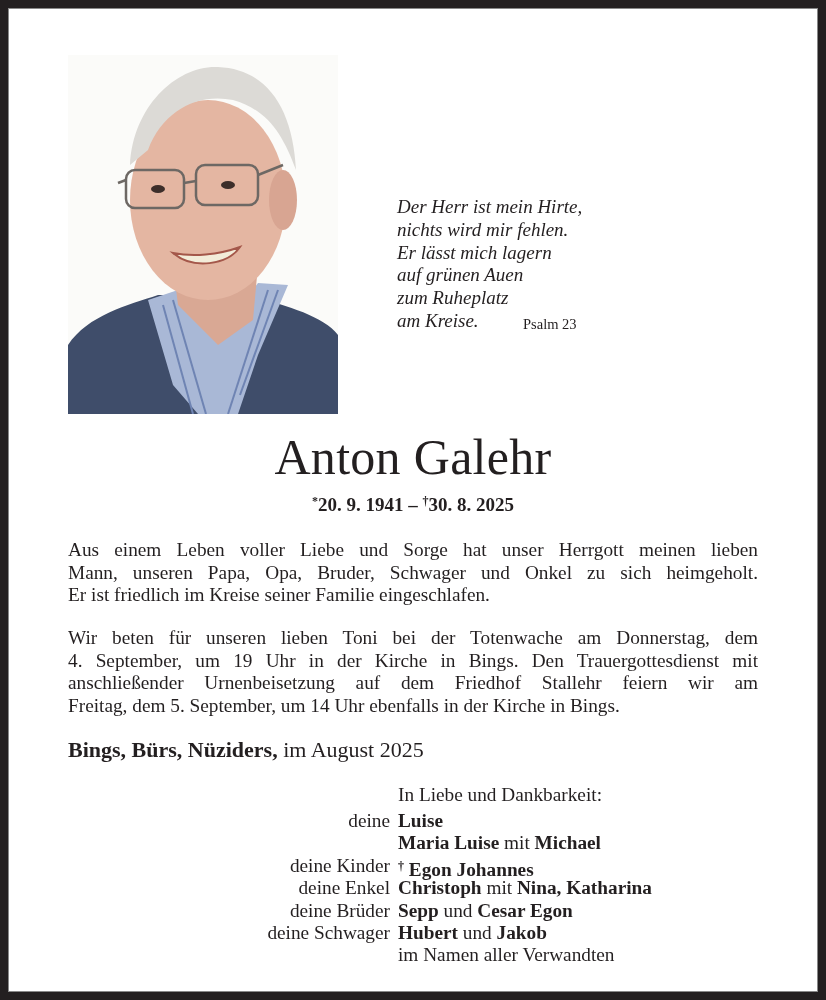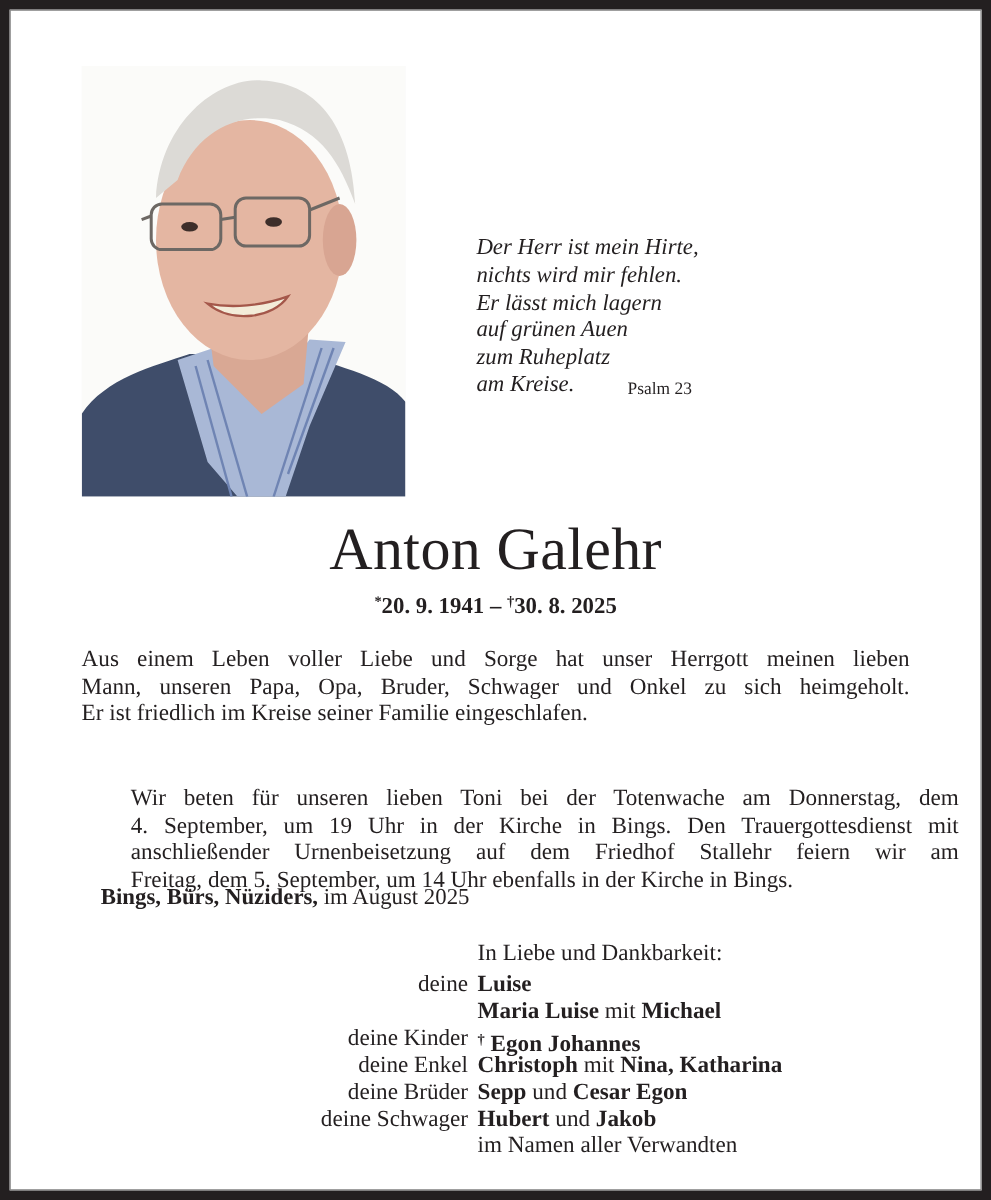--- a/index.html
+++ b/index.html
@@ -62,27 +62,26 @@
     position: absolute;
     left: 68px;
     width: 690px;
     font-size: 19.3px;
     line-height: 22.6px;
     text-align: justify;
   }
   .para .line { display: block; white-space: nowrap; }
   .para .line.justify { text-align-last: justify; white-space: normal; }
   .p1 { top: 539px; }
-  .p2 { top: 655px; margin-left: 41px; }
+  .p2 { top: 627px; }
   .place {
     position: absolute;
     left: 68px; top: 737px;
-    font-size: 19px;
-    white-space: nowrap;
-    margin-left: 16px;
+    font-size: 22px;
+    white-space: nowrap;
   }
   .place b { font-weight: bold; }
   .thanks {
     position: absolute;
     left: 398px; top: 784px;
     font-size: 19.3px;
     white-space: nowrap;
     text-align: center;
   }
   .family {

